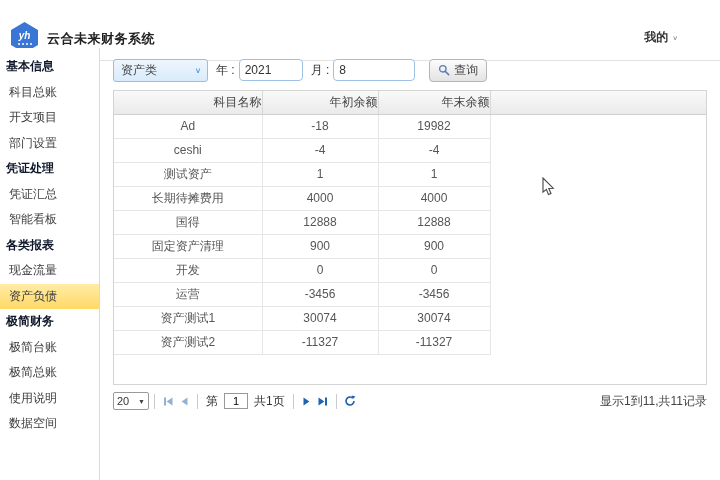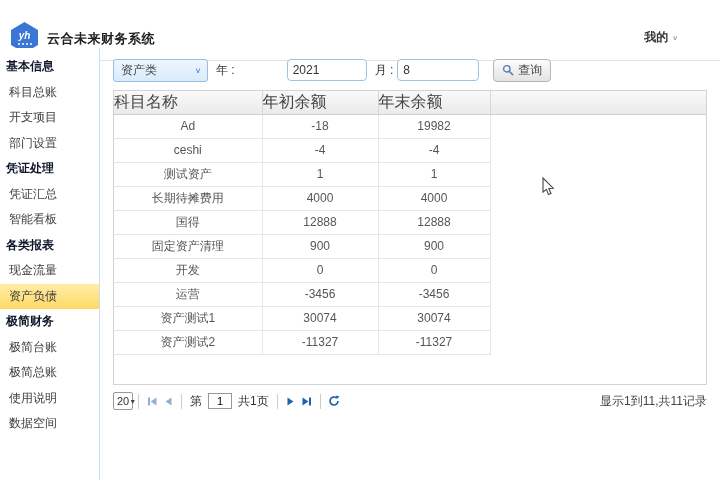--- a/index.html
+++ b/index.html
@@ -31,42 +31,42 @@
   
   .filterbar { position:absolute; left:113px; top:58px; height:24px; display:flex; align-items:center; }
   .combo { width:95px; height:23px; border:1px solid #98bfe3; border-radius:3px;
     background:linear-gradient(180deg,#eef6fe,#d9ebfb); display:flex; align-items:center;
     font-size:12px; color:#444; padding-left:7px; cursor:pointer; }
   .combo .combo-text { flex:1; }
   .combo .combo-arrow { width:18px; text-align:center; color:#4a90d9; font-size:9px; transform:scaleY(0.85); }
   .flabel { font-size:12px; color:#333; margin:0 4px 0 8px; }
   .fin { height:22px; border:1px solid #9ec2e5; border-radius:4px; font-size:12px; color:#333;
     padding:0 5px; outline:none; font-family:inherit; }
-  .fin.year { width:80px;margin-left:48px; }
+  .fin.year { width:64px; }
   .fin.month { width:82px; }
   .qbtn { margin-left:14px; height:23px; padding:0 8px; border:1px solid #b5b5b5; border-radius:4px;
     background:linear-gradient(180deg,#fcfcfc,#e3e3e3); font-size:12px; color:#444;
     display:flex; align-items:center; gap:4px; cursor:pointer; font-family:Liberation Sans, sans-serif; }
   
   .gridwrap { position:absolute; left:113px; top:90px; width:594px; height:295px;
     border:1px solid #d4d4d4; background:#fff; overflow:hidden; }
   table.grid { border-collapse:collapse; table-layout:fixed; width:100%; }
   table.grid col.c1 { width:148px; } table.grid col.c2 { width:116px; } table.grid col.c3 { width:112px; }
-  table.grid th { height:23px; font-size:16px; font-weight:normal; color:#444;
+  table.grid th { height:23px; font-size:12px; font-weight:normal; color:#444;
     background:linear-gradient(180deg,#f9f9f9,#eaeaea);
-    border-right:1px solid #d8d8d8; border-bottom:1px solid #cfcfcf; text-align:left; }
+    border-right:1px solid #d8d8d8; border-bottom:1px solid #cfcfcf; text-align:right; }
   table.grid th.filler { border-right:none; }
   table.grid td { height:24px; font-size:12px; color:#565656; text-align:center;
     border-right:1px solid #e6e6e6; border-bottom:1px solid #e6e6e6;
     white-space:nowrap; overflow:hidden; }
   table.grid td.filler { border-right:none; border-bottom:none; background:#fff; }
   
   .pager { position:absolute; left:113px; top:388px; width:594px; height:26px;
     display:flex; align-items:center; font-size:12px; color:#333; }
-  .psize { width:20px; height:18px; border:1px solid #9a9a9a; border-radius:2px; background:#fff;
+  .psize { width:36px; height:18px; border:1px solid #9a9a9a; border-radius:2px; background:#fff;
     display:flex; align-items:center; justify-content:space-between; padding:0 3px; font-size:11px; cursor:pointer; }
   .psize .arr { font-size:7px; color:#444; }
   .psep { width:0; height:15px; border-left:1px solid #ccc; margin:0 5px; }
   .pgbtn { width:16px; height:16px; display:flex; align-items:center; justify-content:center; cursor:pointer; }
   .pg-dim { color:#93b0d4; } .pg-on { color:#1e62b0; }
   .pgtxt { margin:0 3px; }
   .pin { width:24px; height:16px; border:1px solid #999; font-size:11px; text-align:center;
     margin:0 3px; outline:none; font-family:inherit; }
   .psummary { margin-left:auto; font-size:12px; color:#444; }
   

